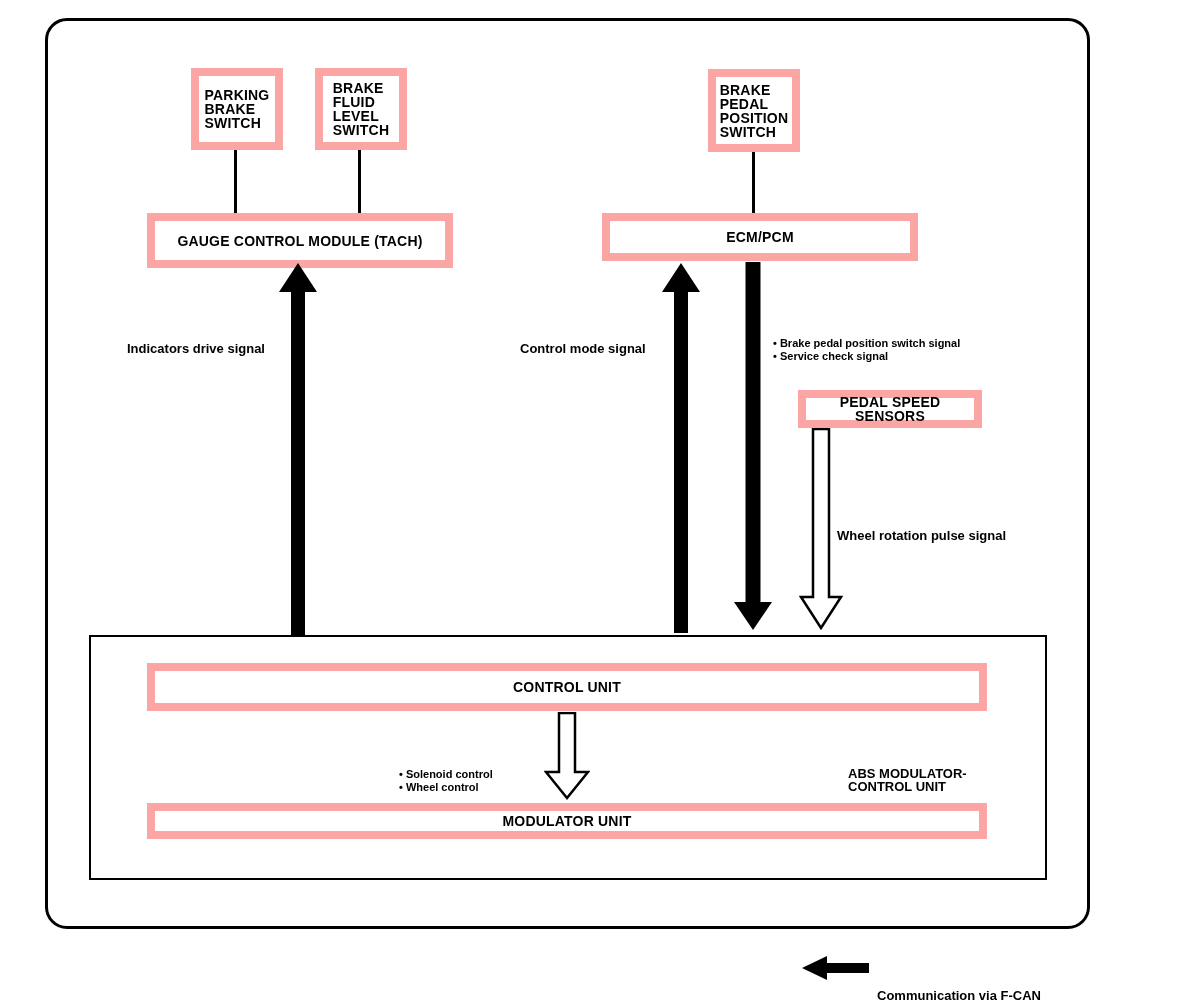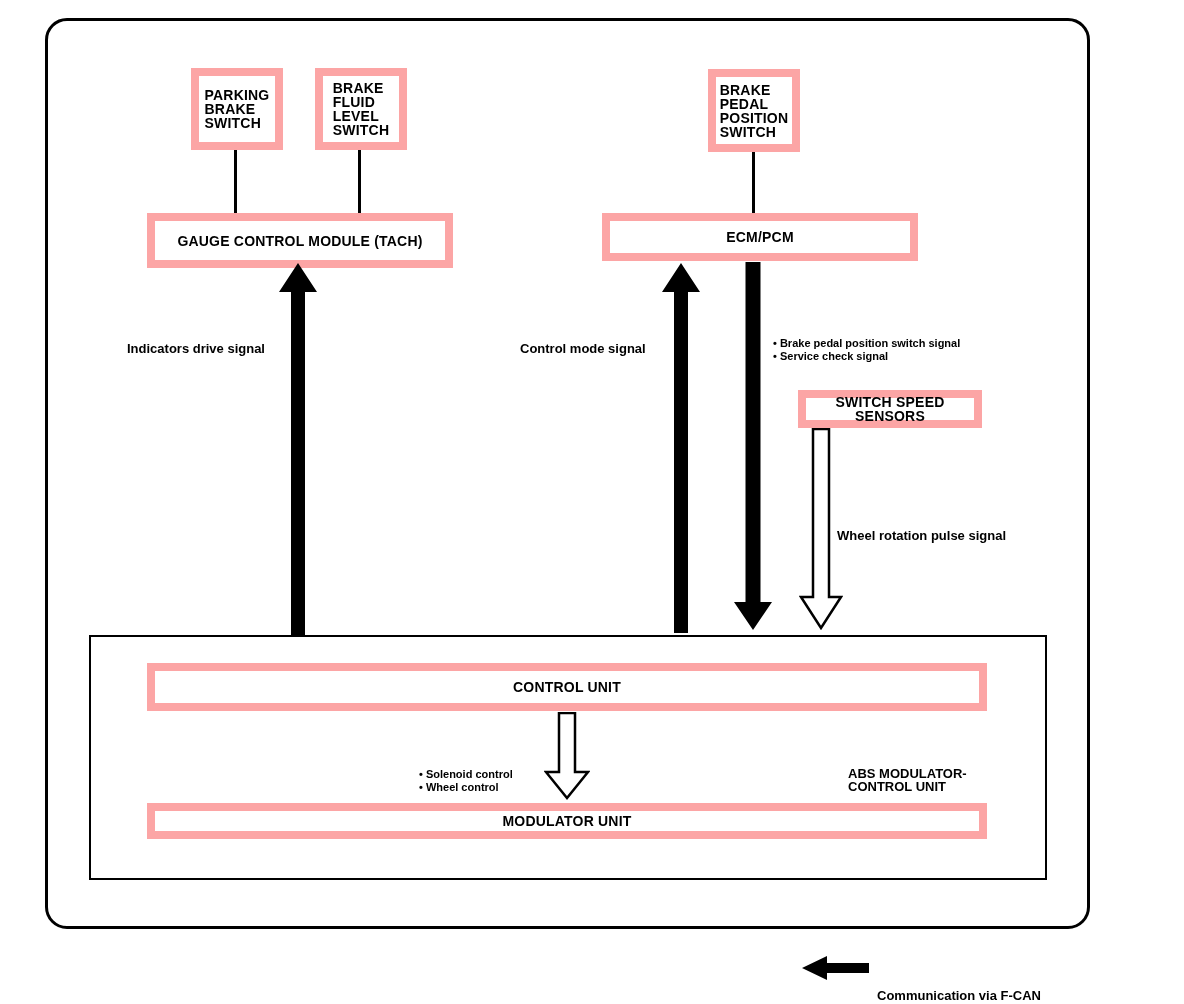--- a/index.html
+++ b/index.html
@@ -64,21 +64,21 @@
 
   <div class="box" style="left:147px;top:213px;width:306px;height:55px">
     <span>GAUGE CONTROL MODULE (TACH)</span>
   </div>
 
   <div class="box" style="left:602px;top:213px;width:316px;height:48px">
     <span>ECM/PCM</span>
   </div>
 
   <div class="box" style="left:798px;top:390px;width:184px;height:38px">
-    <span>SWITCH SPEED SENSORS</span>
+    <span>PEDAL SPEED SENSORS</span>
   </div>
 
   <svg class="arr" style="left:278px;top:263px" width="40" height="372" viewBox="0 0 40 372">
     <polygon points="20,0 1,29 13,29 13,372 27,372 27,29 39,29" fill="#000"></polygon>
   </svg>
 
   <svg class="arr" style="left:661px;top:263px" width="40" height="370" viewBox="0 0 40 370">
     <polygon points="20,0 1,29 13,29 13,370 27,370 27,29 39,29" fill="#000"></polygon>
   </svg>
 
@@ -104,21 +104,21 @@
   <div class="bigbox"></div>
 
   <div class="box" style="left:147px;top:663px;width:840px;height:48px">
     <span>CONTROL UNIT</span>
   </div>
 
   <svg class="arr" style="left:544px;top:712px" width="46" height="88" viewBox="0 0 46 88">
     <polygon points="15,1 15,60 2,60 23,86 44,60 31,60 31,1" fill="#fff" stroke="#000" stroke-width="2.5"></polygon>
   </svg>
 
-  <div class="label bullets" style="left:419px;top:740px">
+  <div class="label bullets" style="left:399px;top:740px">
     <div class="bullet-item">Solenoid control</div>
     <div class="bullet-item">Wheel control</div>
   </div>
 
   <div class="label pre" style="left:848px;top:739px">ABS MODULATOR-
 CONTROL UNIT</div>
 
   <div class="box" style="left:147px;top:803px;width:840px;height:36px">
     <span>MODULATOR UNIT</span>
   </div>

